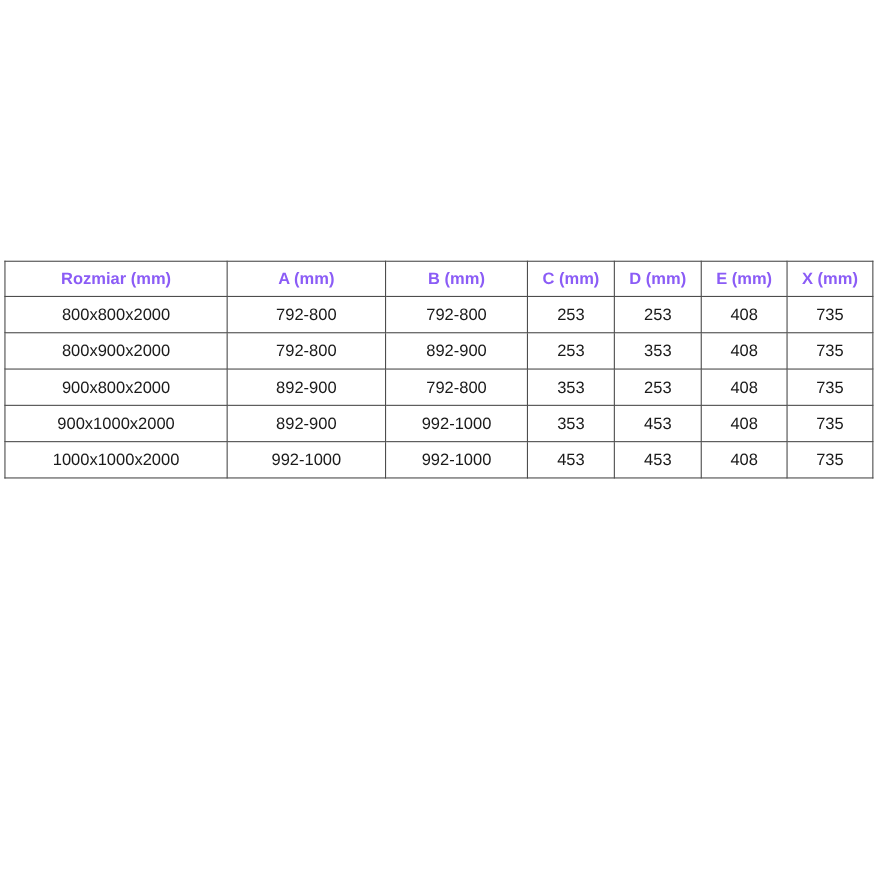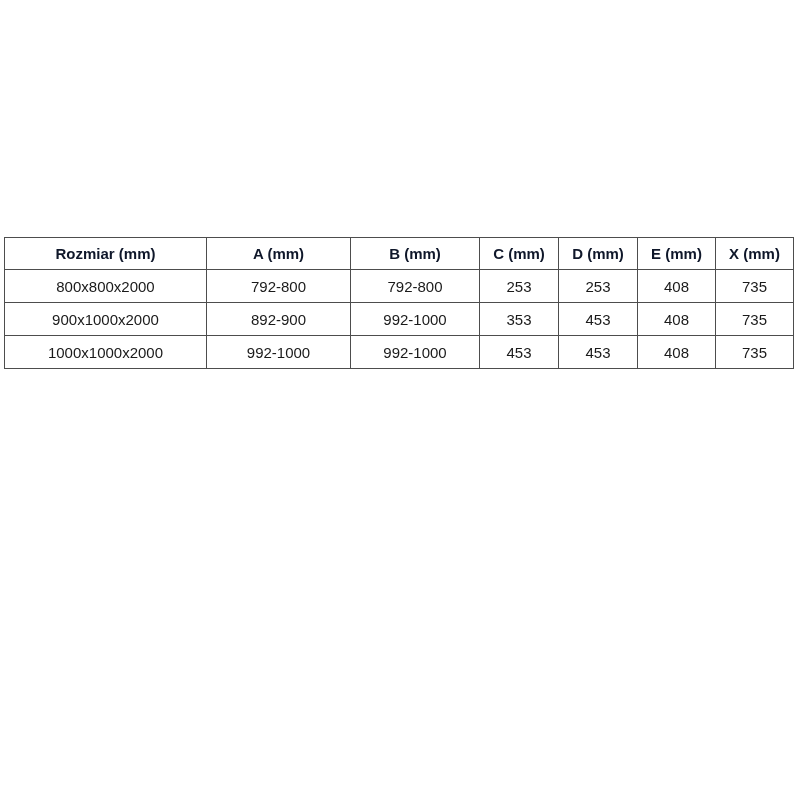--- a/index.html
+++ b/index.html
@@ -32,21 +32,21 @@
     vertical-align: middle;
     font-size: 15px;
     padding: 0;
     overflow: hidden;
     white-space: nowrap;
     background: #ffffff;
   }
   table.spec-table th {
     font-weight: bold;
     height: 31px;
-    color: #0f172a;
+    color: #8b5cf6;
   }
   table.spec-table td {
     font-weight: normal;
     height: 32px;
     color: #1a1a1a;
   }
 </style>
 </head>
 <body>
 
@@ -76,20 +76,38 @@
       <tr>
         <td>800x800x2000</td>
         <td>792-800</td>
         <td>792-800</td>
         <td>253</td>
         <td>253</td>
         <td>408</td>
         <td>735</td>
       </tr>
       <tr>
+        <td>800x900x2000</td>
+        <td>792-800</td>
+        <td>892-900</td>
+        <td>253</td>
+        <td>353</td>
+        <td>408</td>
+        <td>735</td>
+      </tr>
+      <tr>
+        <td>900x800x2000</td>
+        <td>892-900</td>
+        <td>792-800</td>
+        <td>353</td>
+        <td>253</td>
+        <td>408</td>
+        <td>735</td>
+      </tr>
+      <tr>
         <td>900x1000x2000</td>
         <td>892-900</td>
         <td>992-1000</td>
         <td>353</td>
         <td>453</td>
         <td>408</td>
         <td>735</td>
       </tr>
       <tr>
         <td>1000x1000x2000</td>

